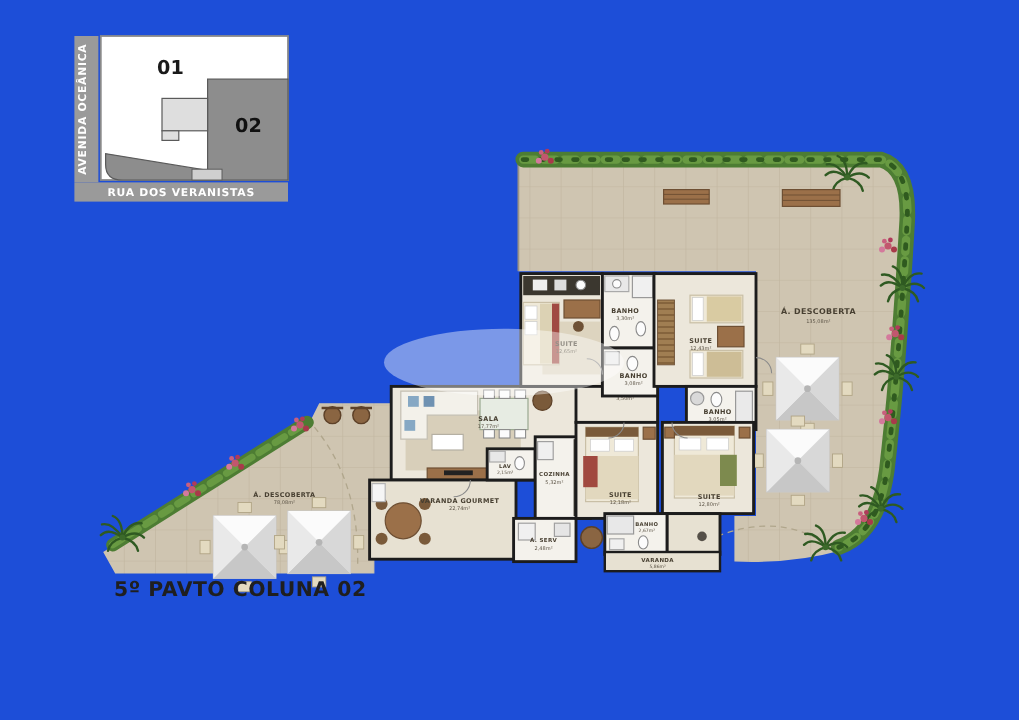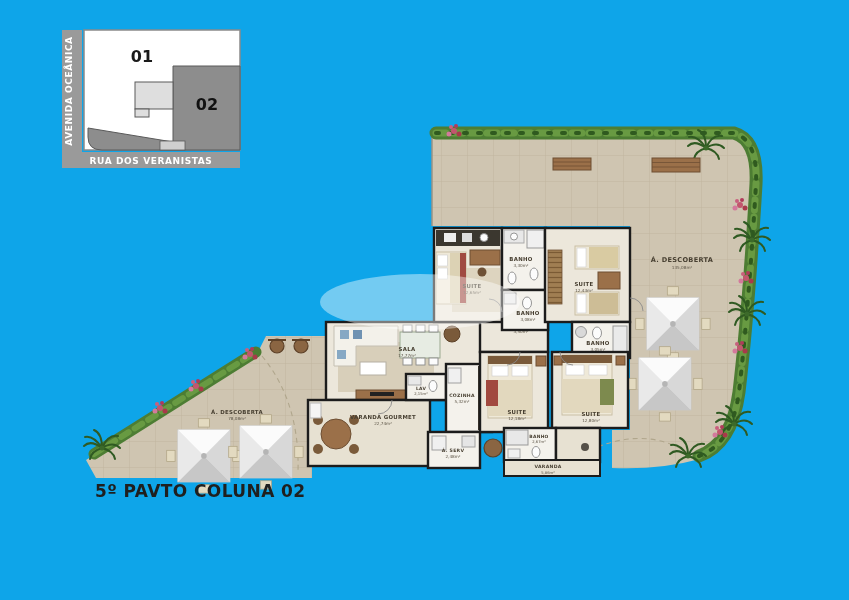--- a/index.html
+++ b/index.html
@@ -1,16 +1,16 @@
 <!DOCTYPE html>
 <html><head>
 <meta charset="utf-8">
 <style>
   html,body{margin:0;padding:0;background:#ffffff;}
-  .page{position:relative;width:849px;height:600px;background:#0ea5e9;overflow:hidden;
+  .page{position:relative;width:849px;height:600px;background:#1d4ed8;overflow:hidden;
         font-family:"DejaVu Sans",sans-serif;}
   svg{display:block;}
   .maptxt{font-family:"DejaVu Sans",sans-serif;font-weight:bold;font-size:9px;fill:#ffffff;letter-spacing:.6px;text-anchor:middle;}
   .mapnum{font-family:"DejaVu Sans",sans-serif;font-weight:bold;font-size:16px;fill:#1a1a1a;text-anchor:middle;}
   .rlbl{font-family:"DejaVu Sans",sans-serif;font-weight:bold;font-size:5.4px;fill:#473f31;text-anchor:middle;letter-spacing:.3px;}
   .rarea{font-family:"DejaVu Sans",sans-serif;font-size:4.2px;fill:#5d5547;text-anchor:middle;}
   .big{font-size:6.6px;}
   .title{font-family:"DejaVu Sans",sans-serif;font-weight:bold;font-size:17px;fill:#1f1f1f;letter-spacing:.4px;}
   .room{fill:#ece7db;stroke:#1c1c1c;stroke-width:2.4;}
   .wet{fill:#f4f2ec;stroke:#1c1c1c;stroke-width:2.4;}

